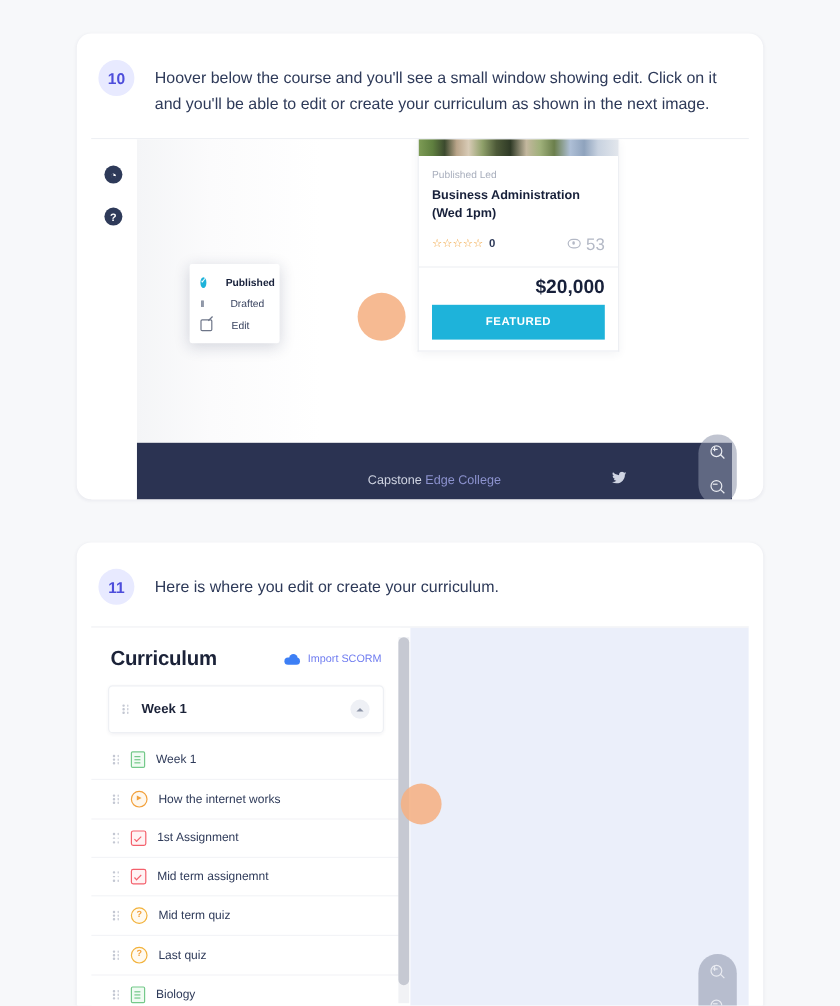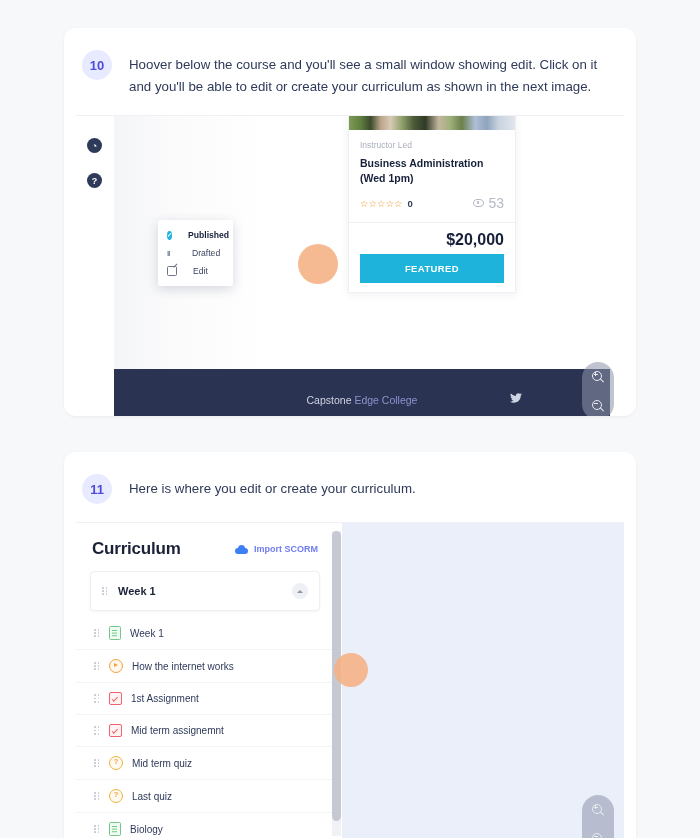--- a/index.html
+++ b/index.html
@@ -218,21 +218,21 @@
   }
   .curr-thumb {
     position: absolute; left: 0; top: 0; width: 9px; height: 290px;
     background: #c6c9d2; border-radius: 5px;
   }
   .curr-head {
     display: flex; align-items: center; justify-content: space-between;
     padding: 16px 16px 12px 16px;
   }
   .curr-title { font-size: 17px; font-weight: bold; color: #1b2238; letter-spacing: -.2px; }
-  .scorm-link { display: flex; align-items: center; gap: 6px; font-size: 9px; color: #6f7cf0; font-weight: bold; }
+  .scorm-link { display: flex; align-items: center; gap: 6px; font-size: 9px; color: #6f7cf0; }
   .cloud {
     width: 13px; height: 9px; position: relative;
   }
   .cloud::before {
     content: ""; position: absolute; left: 0; bottom: 0;
     width: 13px; height: 6px; border-radius: 4px; background: #3d7ff5;
   }
   .cloud::after {
     content: ""; position: absolute; left: 3.2px; top: 0;
     width: 7px; height: 7px; border-radius: 50%; background: #3d7ff5;
@@ -327,21 +327,21 @@
       <div class="shot1-left">
         <div class="circ-icon" id="clock-ic">◔</div>
         <div class="circ-icon" id="help-ic">?</div>
       </div>
 
       <div class="shot1-body">
 
         <div class="course-card">
           <div class="course-photo"></div>
           <div class="course-body">
-            <div class="c-kicker">Instructor Led</div>
+            <div class="c-kicker">Published Led</div>
             <div class="c-title">Business Administration (Wed 1pm)</div>
             <div class="c-meta">
               <div style="display:flex;align-items:center;">
                 <span class="stars">☆☆☆☆☆</span>
                 <span class="rating-num">0</span>
               </div>
               <div class="views">
                 <span class="eye"></span>
                 <span>53</span>
               </div>

